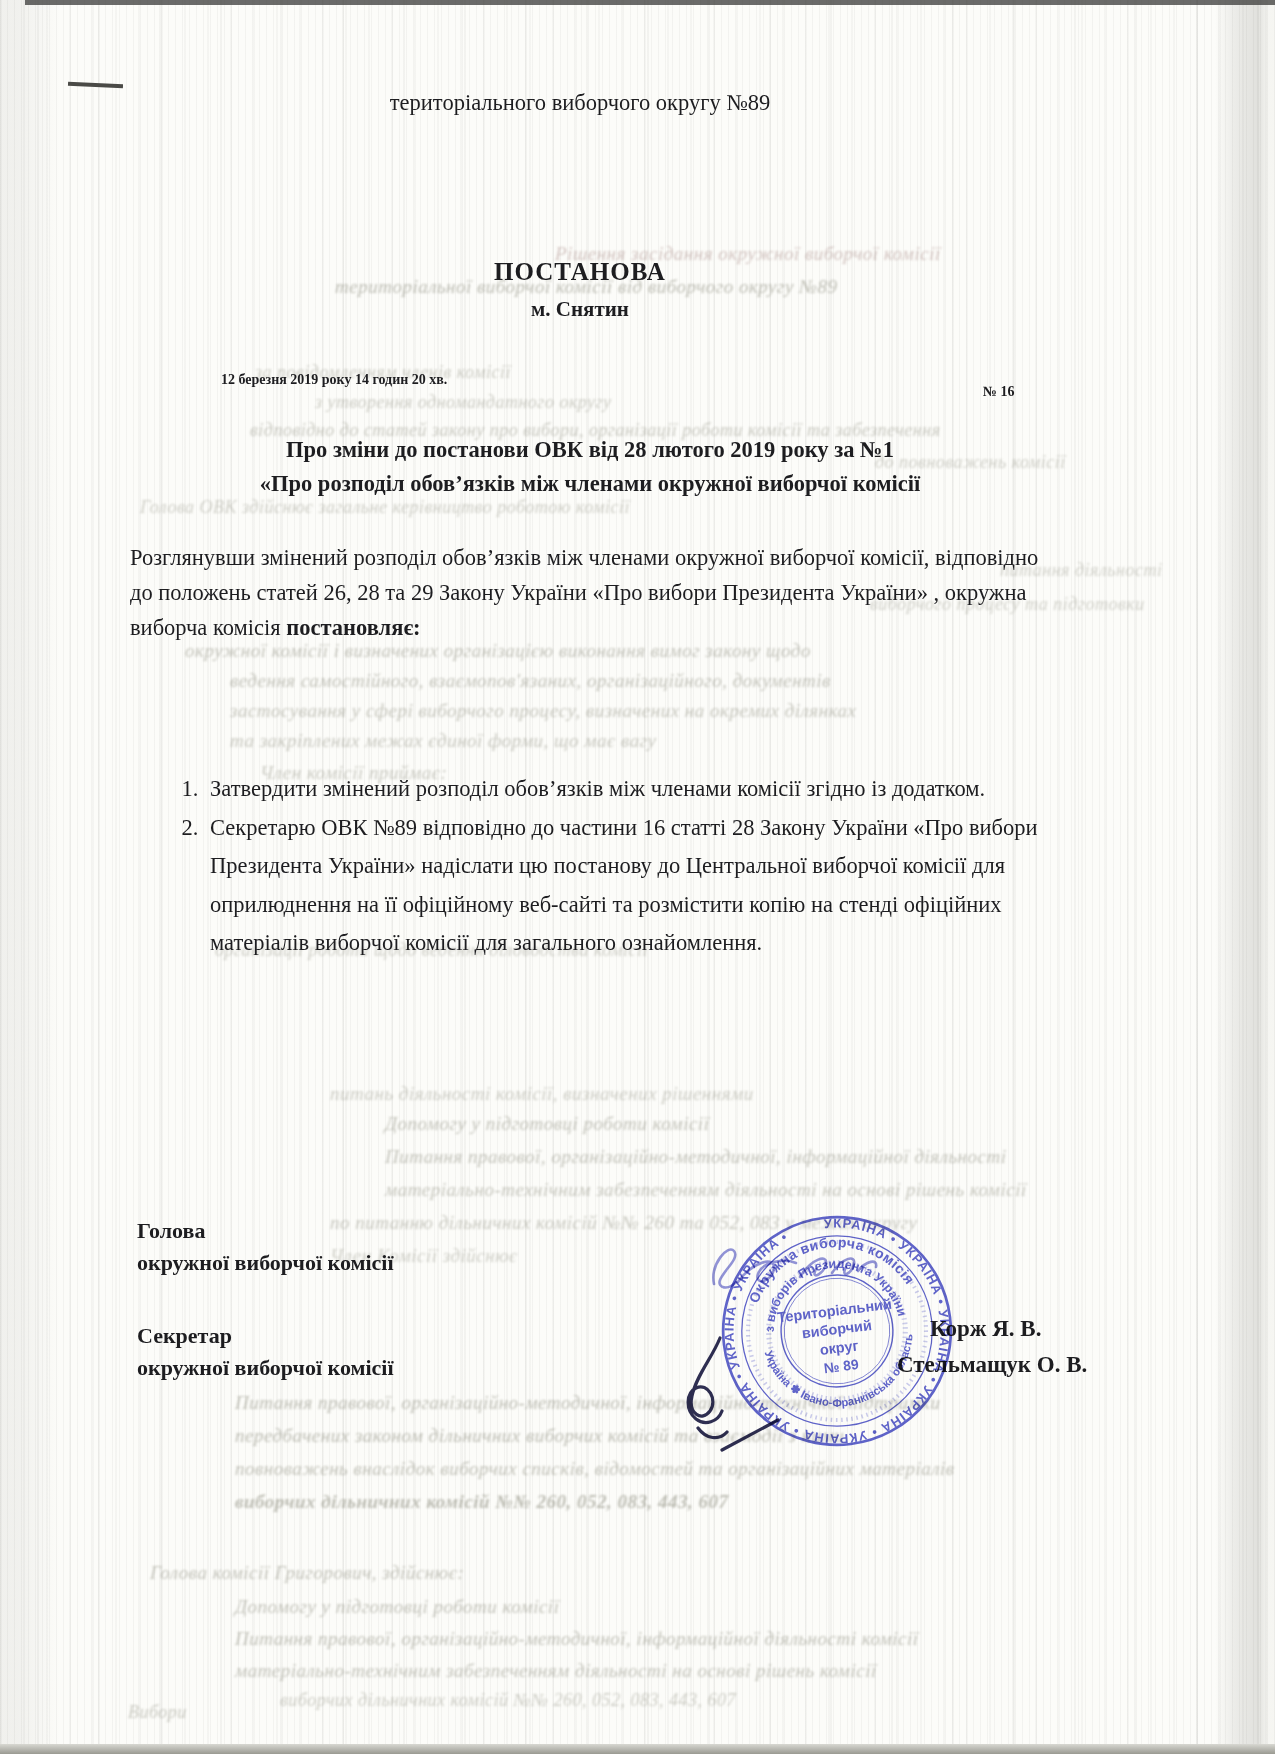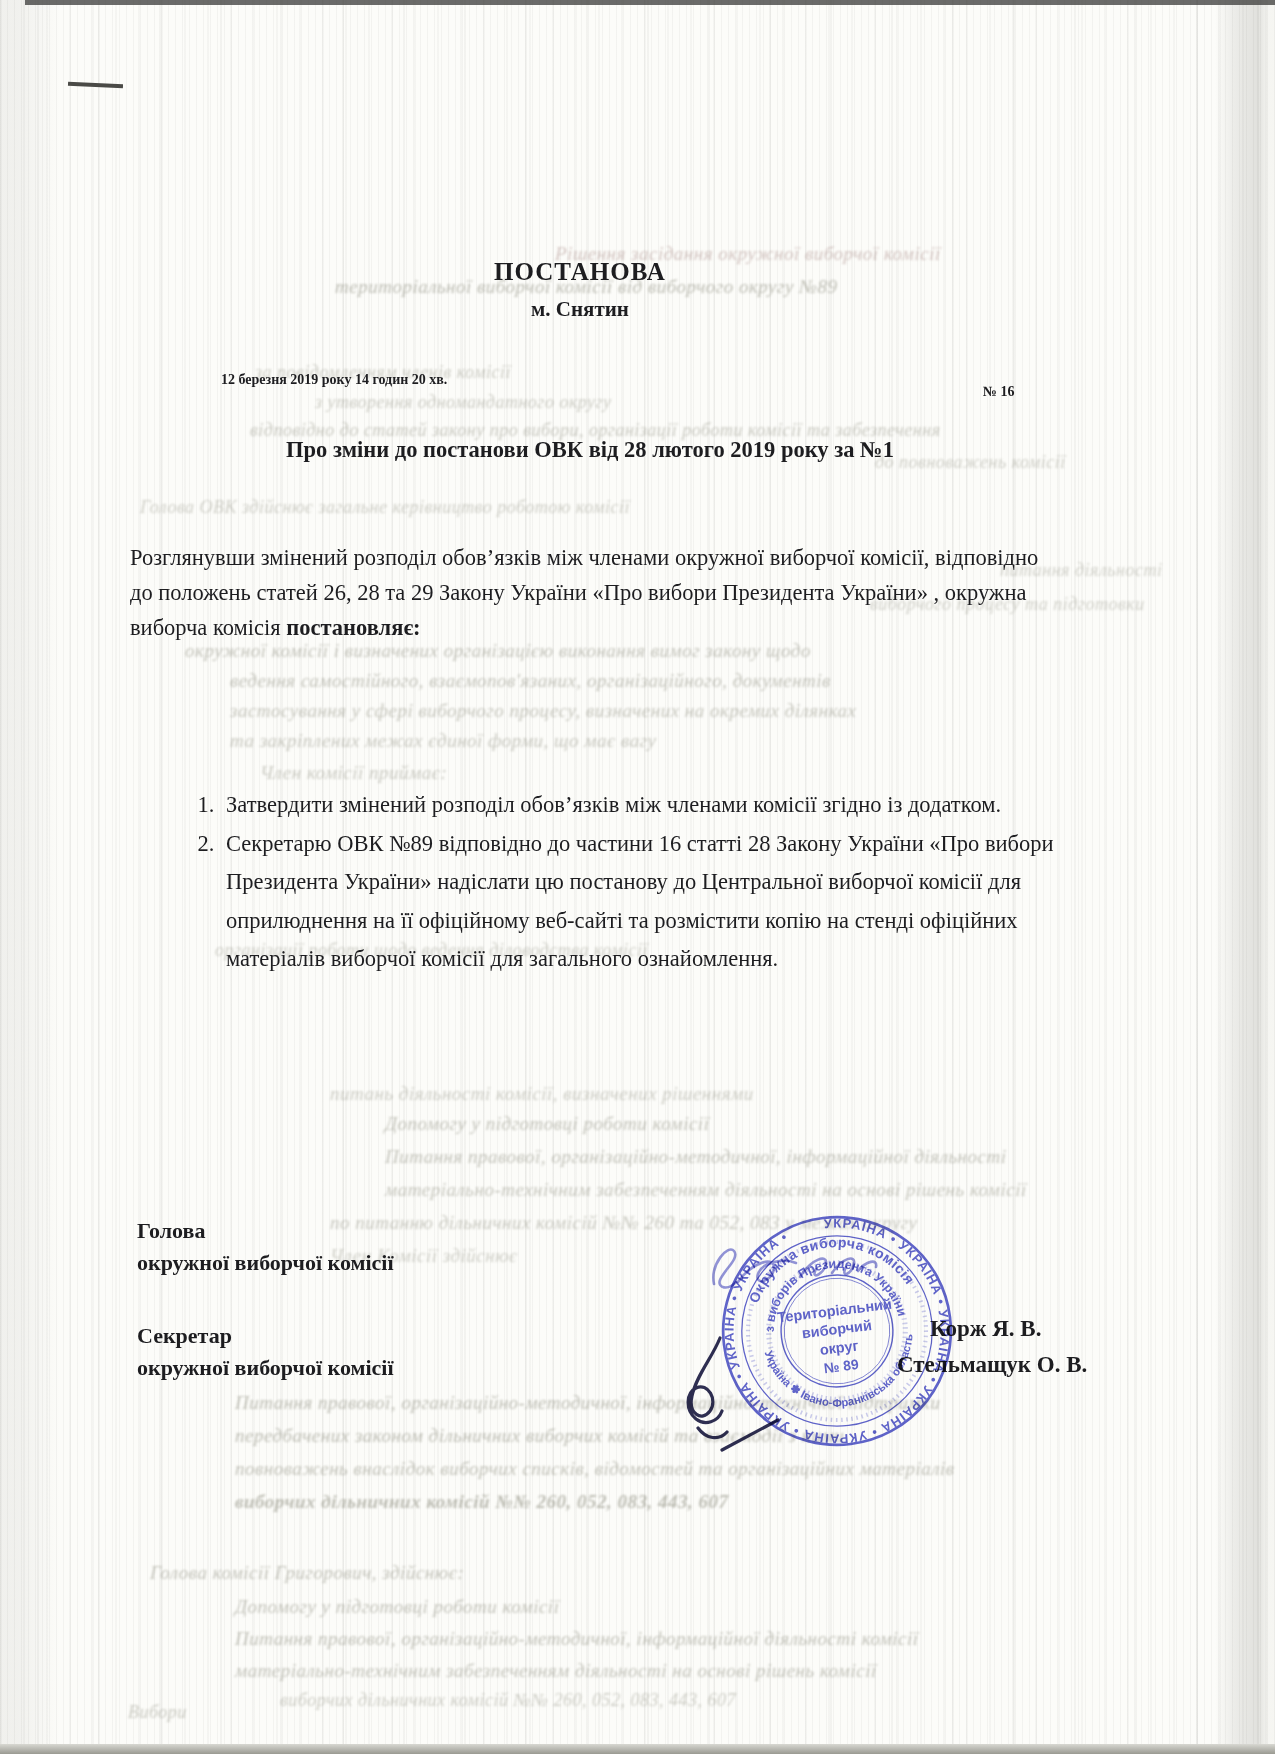--- a/index.html
+++ b/index.html
@@ -39,21 +39,21 @@
   }
   .hdr1{font-size:27px;font-weight:bold;letter-spacing:.5px;}
   .hdr2{font-size:21px;font-weight:bold;margin-top:7px;}
   .hdr3{font-size:22.5px;margin-top:9px;}
   .hdr4{font-size:22.5px;margin-top:4px;}
   .doctype{font-size:25px;font-weight:bold;letter-spacing:1px;}
   .place{font-size:21px;font-weight:bold;}
   .dateline{font-size:14px;font-weight:bold;margin-left:8px;}
   .subject{font-size:22.5px;font-weight:bold;line-height:34px;}
   .body-par{font-size:22.5px;line-height:35px;}
-  .res-list{margin:16px;padding:0 0 0 44px;font-size:22.5px;line-height:38.5px;}
+  .res-list{margin:0;padding:0 0 0 44px;font-size:22.5px;line-height:38.5px;}
   .res-list li{padding-left:6px;margin:0;}
   .sig-role{font-size:22px;font-weight:bold;line-height:32px;}
   .sig-name{font-size:23px;font-weight:bold;white-space:nowrap;}
   .stamp-wrap{position:absolute;left:718px;top:1212px;width:238px;height:238px;z-index:4;transform:rotate(-7deg);opacity:.88;mix-blend-mode:multiply;}
   .sig-svg{position:absolute;z-index:5;mix-blend-mode:multiply;}
   .edge{position:absolute;z-index:6;}
 </style>
 </head>
 <body>
 
@@ -89,30 +89,32 @@
     <div class="bleed" style="top:1596px;left:235px;font-size:19px;opacity:.5">Допомогу у підготовці роботи комісії</div>
     <div class="bleed" style="top:1628px;left:235px;font-size:19px;opacity:.52">Питання правової, організаційно-методичної, інформаційної діяльності комісії</div>
     <div class="bleed" style="top:1660px;left:235px;font-size:19px;opacity:.5">матеріально-технічним забезпеченням діяльності на основі рішень комісії</div>
     <div class="bleed" style="top:1690px;left:280px;font-size:18px;opacity:.42">виборчих дільничних комісій №№ 260, 052, 083, 443, 607</div>
     <div class="bleed" style="top:1702px;left:128px;font-size:18px;opacity:.45">Вибори</div>
   </div>
 
   <div class="doc-layer">
 
     <div class="abs center" style="top:86px;left:0;width:1160px">
+      <div class="hdr4">територіального виборчого округу №89</div>
     </div>
 
     <div class="abs center doctype" style="top:258px;left:0;width:1160px">ПОСТАНОВА</div>
     <div class="abs center place" style="top:297px;left:0;width:1160px">м. Снятин</div>
 
     <div class="abs dateline" style="top:372px;left:213px">12 березня   2019 року 14 годин 20 хв.</div>
     <div class="abs dateline" style="top:384px;left:975px">№  16</div>
 
     <div class="abs center subject" style="top:433px;left:90px;width:1000px">
       <div>Про зміни до постанови ОВК від 28 лютого 2019 року за №1</div>
+      <div>«Про розподіл обов’язків між членами окружної виборчої комісії</div>
     </div>
 
     <div class="abs body-par" style="top:540px;left:130px;width:920px">
       <span>Розглянувши змінений розподіл обов’язків між членами окружної виборчої комісії, відповідно до положень статей 26, 28 та 29 Закону України «Про вибори Президента України» , окружна виборча комісія </span><span class="bold">постановляє:</span>
     </div>
 
     <ol class="abs res-list" style="top:770px;left:160px;width:885px">
       <li>Затвердити змінений  розподіл обов’язків між членами комісії згідно із додатком.</li>
       <li>Секретарю ОВК №89 відповідно до частини 16 статті 28 Закону України «Про вибори Президента  України» надіслати цю постанову до Центральної виборчої комісії для оприлюднення на її офіційному веб-сайті та розмістити копію на стенді офіційних матеріалів виборчої комісії для загального ознайомлення.</li>
     </ol>

